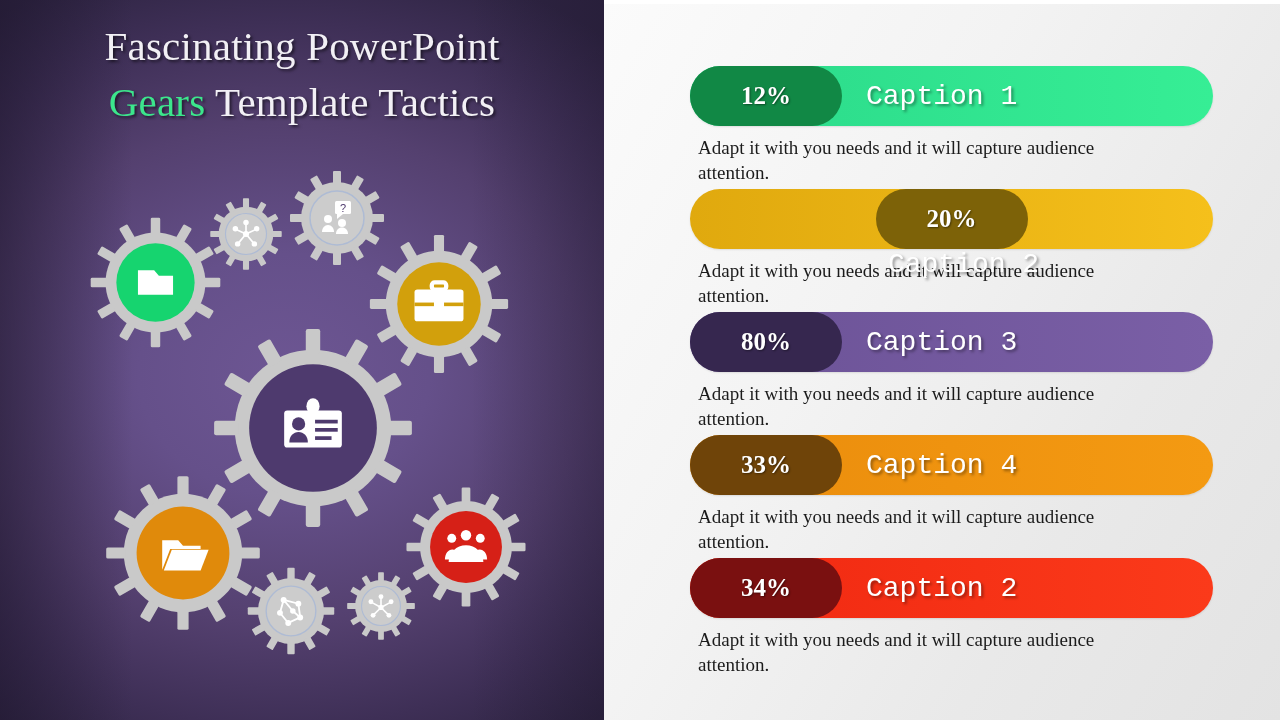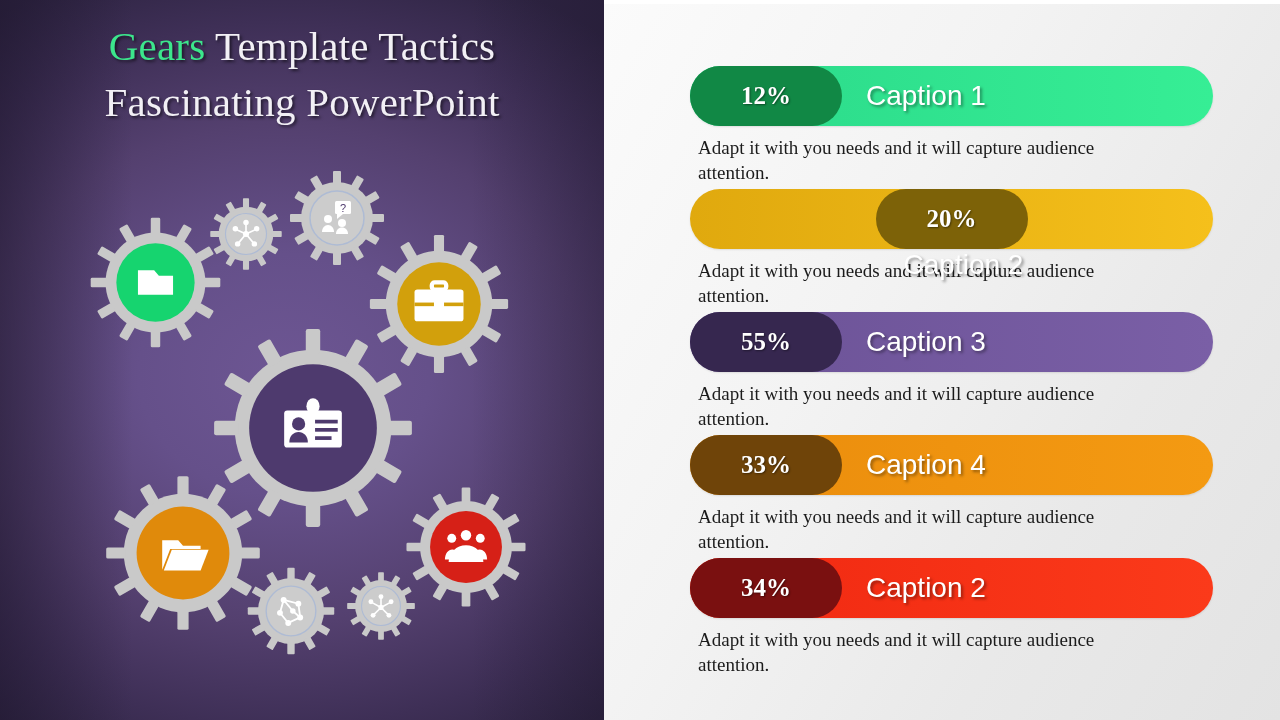--- a/index.html
+++ b/index.html
@@ -107,21 +107,21 @@
     flex: 0 0 auto;
     font-family: "Liberation Serif", serif;
     font-weight: bold;
     font-size: 25px;
     color: #ffffff;
     text-shadow: 1px 1px 2px rgba(0,0,0,.45);
   }
   .bar-caption {
     flex: 1 1 auto;
     padding-left: 24px;
-    font-family: Liberation Sans, sans-serif;
+    font-family: Liberation Mono, monospace;
     font-size: 28px;
     color: #ffffff;
     text-shadow: 2px 2px 3px rgba(0,0,0,.40);
     white-space: nowrap;
   }
 
   .bar-desc {
     margin: 9px 16px 0 8px;
     width: 400px;
     font-family: "Liberation Serif", serif;
@@ -131,22 +131,22 @@
   }
 </style>
 </head>
 <body>
 
 <div id="slide">
 
   <div id="left-panel">
 
     <div id="title-block">
+      <div class="title-line">Fascinating PowerPoint</div>
       <div class="title-line"><span class="title-accent">Gears</span><span> Template Tactics</span></div>
-      <div class="title-line">Fascinating PowerPoint</div>
     </div>
 
     <div id="gear-stage">
 
       <div class="gear" style="left:88px; top:215px;">
         <svg width="135" height="135" viewBox="0 0 100 100">
           <g fill="#c9c9c9">
             <circle cx="50" cy="50" r="37"></circle>
             <g>
               <rect x="46.5" y="2" width="7" height="12" rx="1"></rect>
@@ -479,21 +479,21 @@
         </div>
         <div class="bar-group">
           <div class="bar" style="background: linear-gradient(90deg, rgb(224, 169, 14) 0%, rgb(245, 192, 27) 100%); flex-direction: column;">
             <div class="pct-pill" style="background: rgb(125, 98, 8);">20%</div>
             <div class="bar-caption">Caption 2</div>
           </div>
           <div class="bar-desc">Adapt it with you needs and it will capture audience attention.</div>
         </div>
         <div class="bar-group">
           <div class="bar" style="background: linear-gradient(90deg, rgb(107, 82, 150) 0%, rgb(122, 95, 166) 100%);">
-            <div class="pct-pill" style="background: rgb(54, 39, 79);">55%</div>
+            <div class="pct-pill" style="background: rgb(54, 39, 79);">80%</div>
             <div class="bar-caption">Caption 3</div>
           </div>
           <div class="bar-desc">Adapt it with you needs and it will capture audience attention.</div>
         </div>
         <div class="bar-group">
           <div class="bar" style="background: linear-gradient(90deg, rgb(234, 140, 12) 0%, rgb(244, 154, 18) 100%);">
             <div class="pct-pill" style="background: rgb(111, 68, 9);">33%</div>
             <div class="bar-caption">Caption 4</div>
           </div>
           <div class="bar-desc">Adapt it with you needs and it will capture audience attention.</div>

